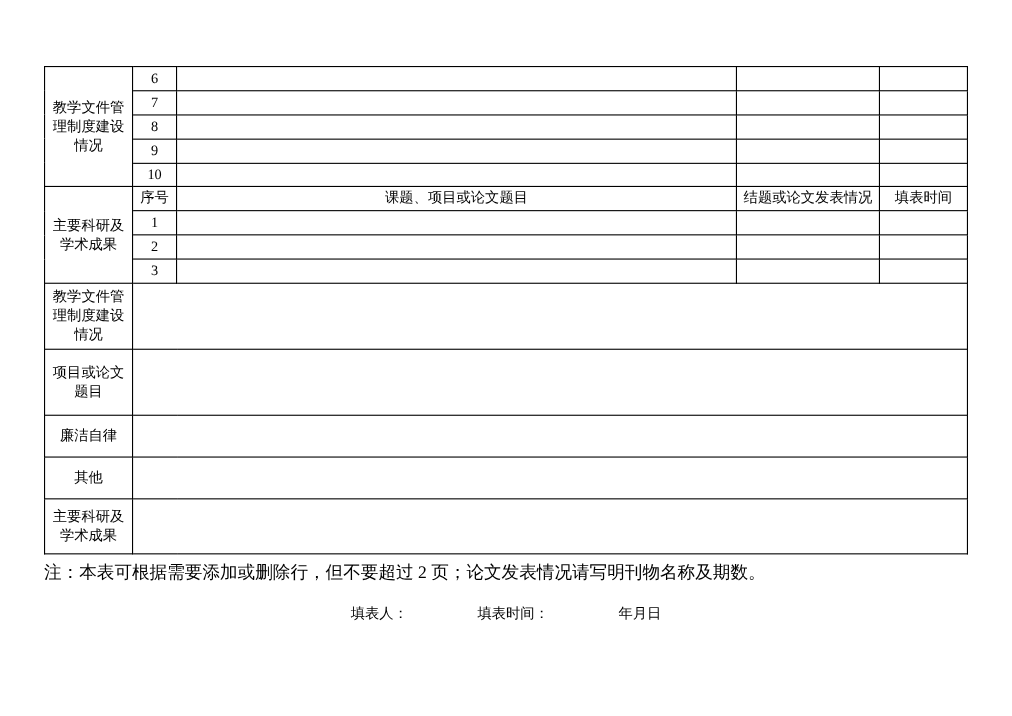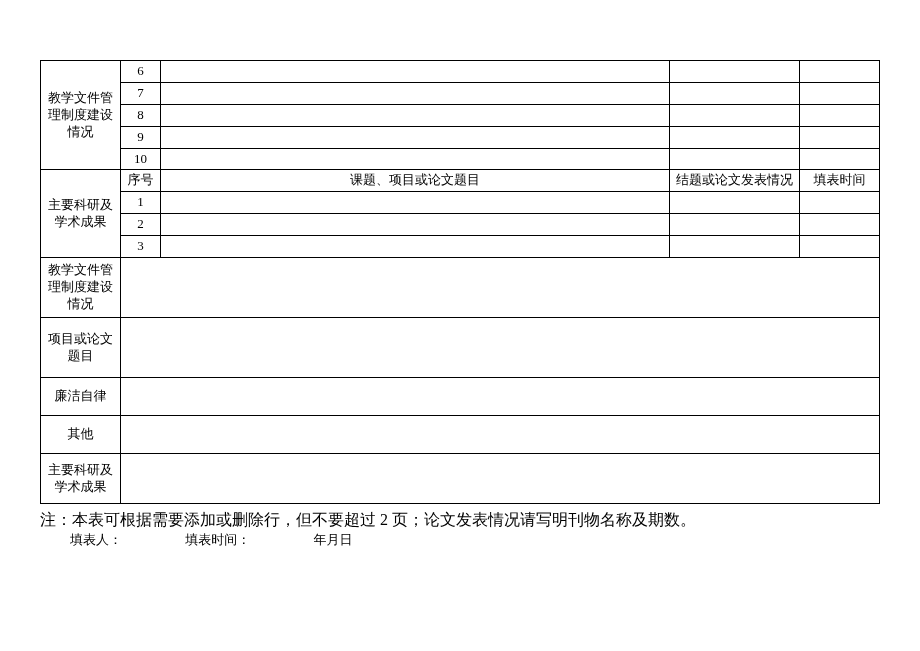--- a/index.html
+++ b/index.html
@@ -55,21 +55,22 @@
     .left-label {
       text-align: center;
       padding: 4px 2px;
     }
     .notes {
       margin-top: 6px;
       font-size: 16px;
       text-align: left;
     }
     .footer-line {
-      margin-top: 0;
+      margin-top: 18px;
+      text-align: center;
       font-size: 13px;
     }
     .footer-line span {
       display: inline-block;
       margin: 0 30px;
     }
   </style>
 </head>
 <body>
 

